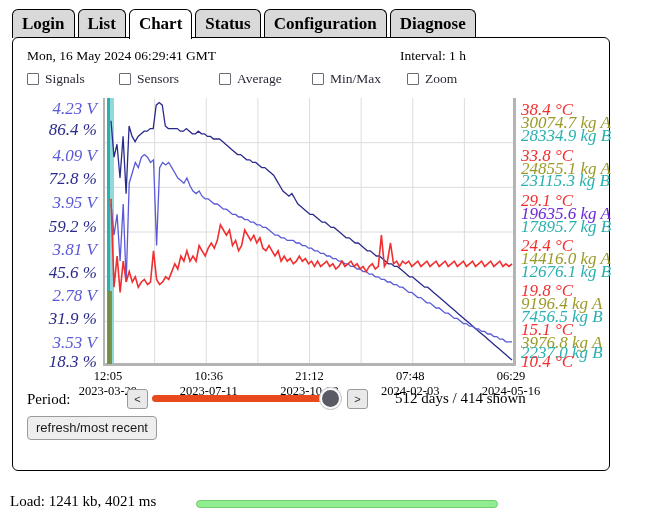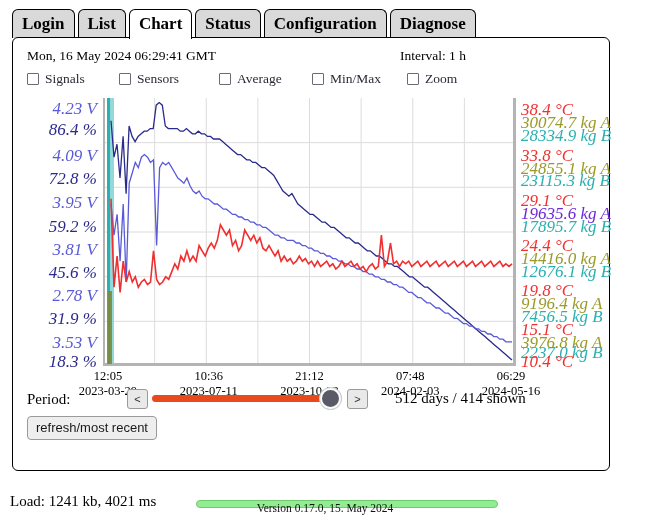--- a/index.html
+++ b/index.html
@@ -398,14 +398,13 @@
       <span class="period-count">512 days / 414 shown</span>
     </div>
 
     <button class="refresh-btn">refresh/most recent</button>
   </div>
 
   <div class="loadbar-row">
     <span class="load-text">Load: 1241 kb, 4021 ms</span>
     <div class="load-progress"></div>
   </div>
-  <div class="version">Version 0.17.0, 15. May 2024</div>
 </div>
 
 </body></html>

